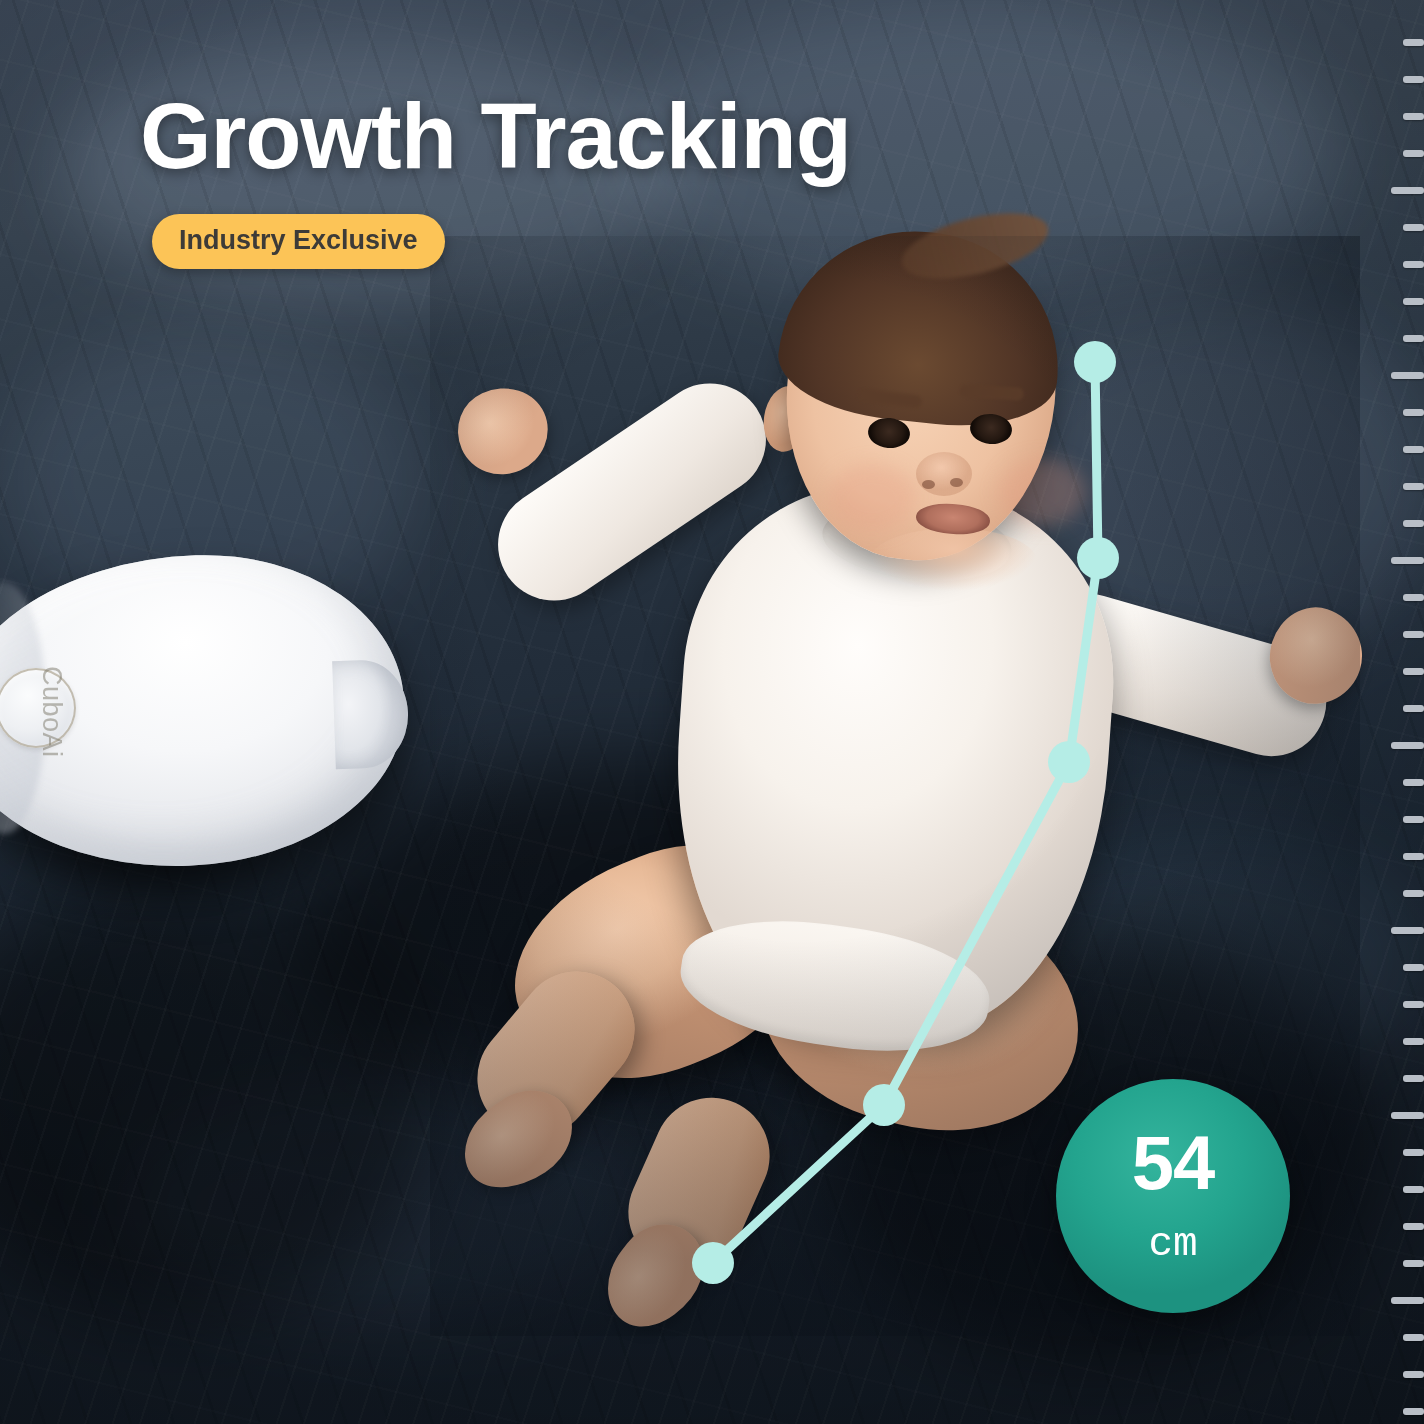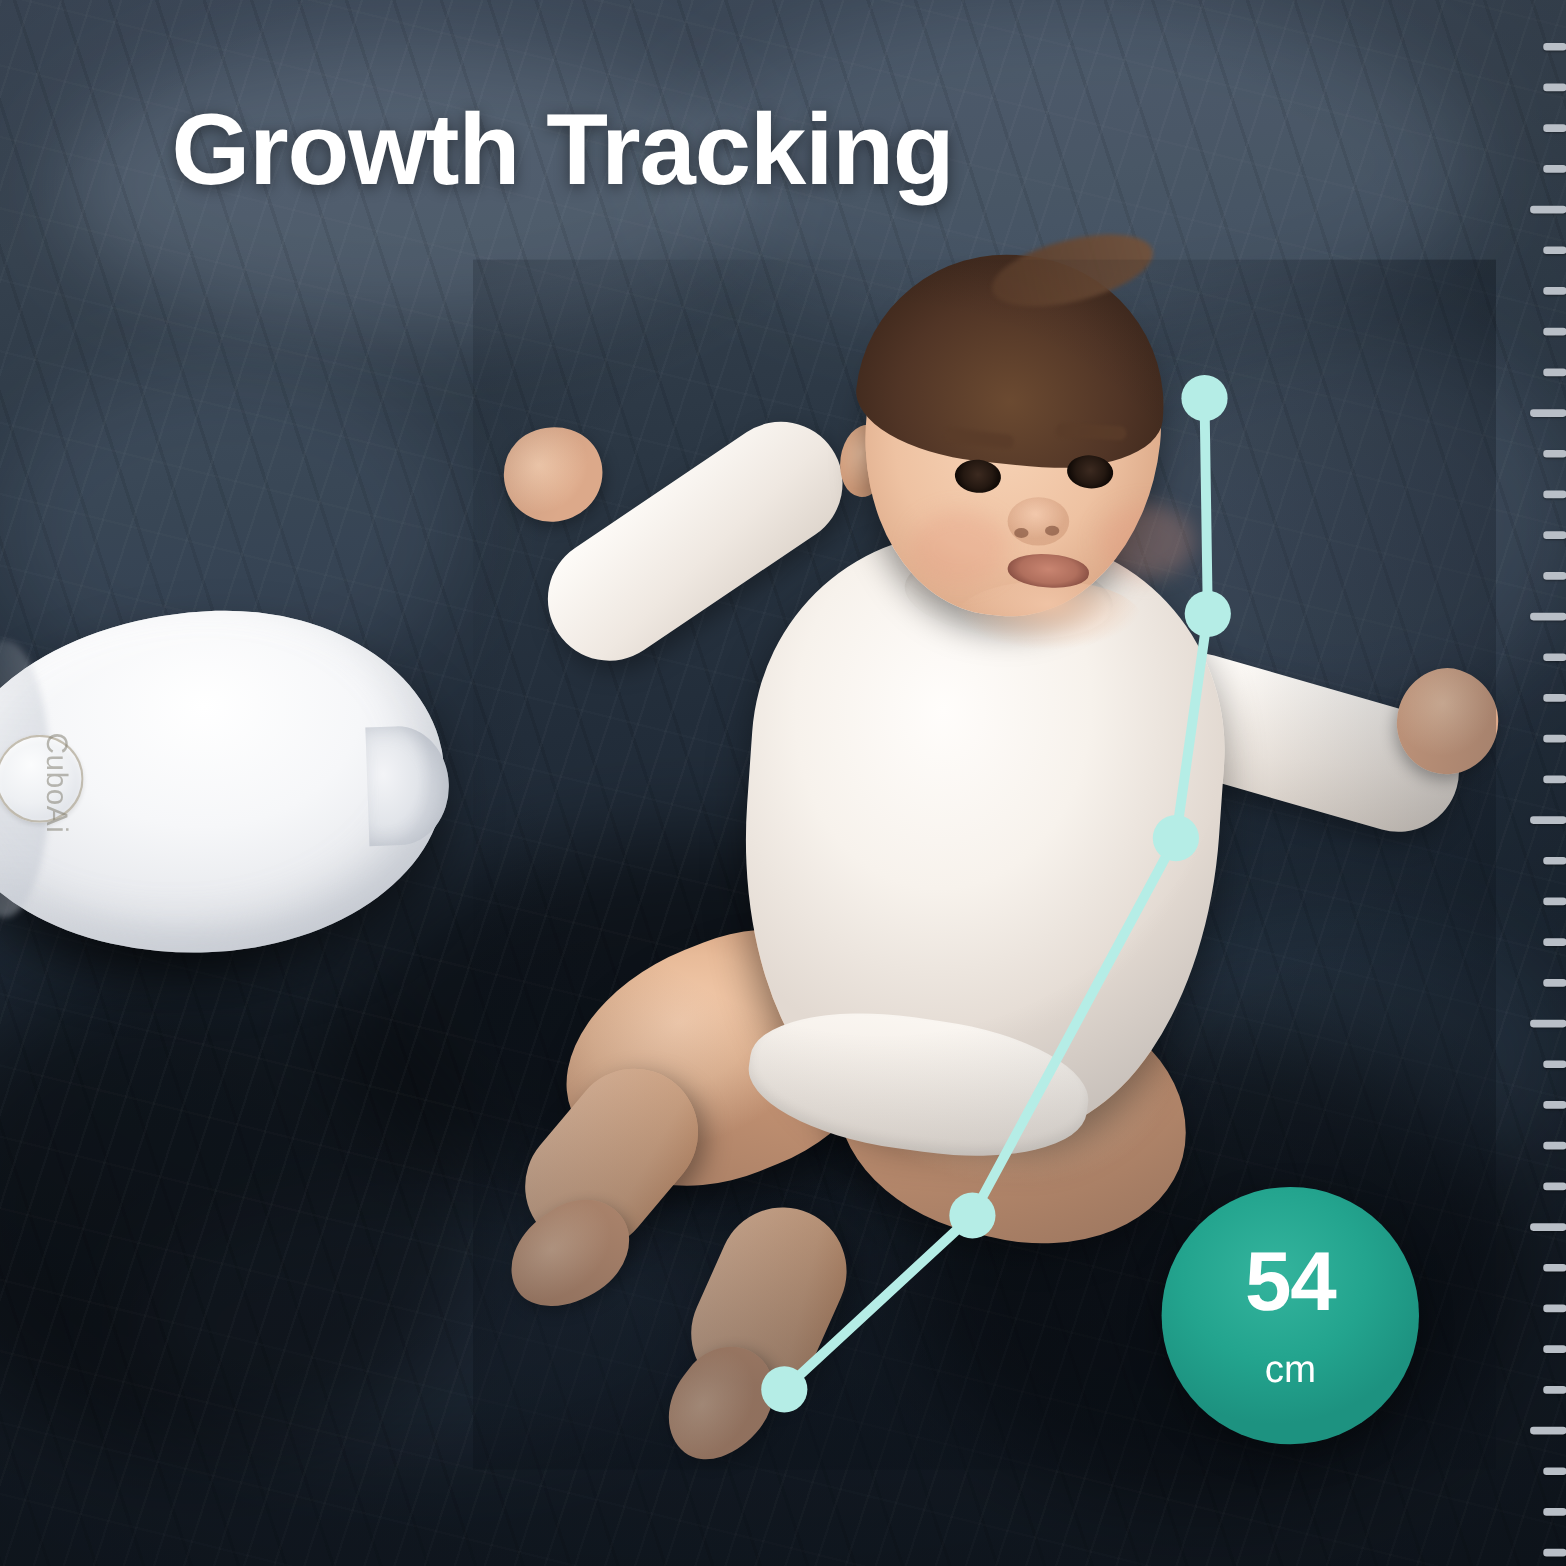--- a/index.html
+++ b/index.html
@@ -174,21 +174,21 @@
               box-shadow:inset 0 -6px 10px rgba(0,0,0,.07);}
   .baby-shade{position:absolute;inset:0;
     background:radial-gradient(70% 60% at 40% 34%, rgba(0,0,0,0) 50%, rgba(10,16,24,.35) 100%);
     pointer-events:none;}
 
   
   .chart{position:absolute;inset:0;}
 
   
   .title{
-    position:absolute;left:156px;top:88px;
+    position:absolute;left:140px;top:88px;
     font-size:92px;font-weight:bold;color:#ffffff;letter-spacing:-1px;
     text-shadow:0 3px 14px rgba(0,0,0,.45);
     line-height:1.05;white-space:nowrap;
   }
   .badge{
     position:absolute;left:152px;top:214px;
     background:#fcc457;color:#3d3b38;
     font-size:27px;font-weight:bold;
     padding:11px 27px 13px;border-radius:28px;
     box-shadow:0 4px 12px rgba(0,0,0,.3);
@@ -203,21 +203,21 @@
 
   
   .bubble{
     position:absolute;left:1056px;top:1079px;width:234px;height:234px;border-radius:50%;
     background:radial-gradient(62% 58% at 44% 34%, #34b49d 0%, #23a48e 58%, #1d9280 100%);
     box-shadow:0 10px 30px rgba(0,0,0,.38);
     display:flex;flex-direction:column;align-items:center;justify-content:center;
     color:#fff;
   }
   .bubble-val{font-size:76px;font-weight:bold;line-height:.96;letter-spacing:-1px;}
-  .bubble-unit{font-size:35px;line-height:1;margin-top:24px;}
+  .bubble-unit{font-size:41px;line-height:1;margin-top:24px;font-family:Liberation Mono, monospace;}
 </style>
 </head>
 <body>
 
 <div id="stage">
 
   <div class="bg">
     <div class="bg-base"></div>
 
     <div class="fold" style="left:60px;top:40px;width:620px;height:260px;background:rgba(150,170,198,.22);"></div>
@@ -324,19 +324,20 @@
   <svg class="chart" id="chart-svg" viewBox="0 0 1424 1424">
       <polyline points="713,1263 884,1105 1069,762 1098,558 1095,362" fill="none" stroke="#b5ede6" stroke-width="9" stroke-linecap="round" stroke-linejoin="round"></polyline>
       <circle cx="713" cy="1263" r="21" fill="#b5ede6"></circle>
       <circle cx="884" cy="1105" r="21" fill="#b5ede6"></circle>
       <circle cx="1069" cy="762" r="21" fill="#b5ede6"></circle>
       <circle cx="1098" cy="558" r="21" fill="#b5ede6"></circle>
       <circle cx="1095" cy="362" r="21" fill="#b5ede6"></circle>
     </svg>
 
   <div class="title">Growth Tracking</div>
+  <div class="badge">Industry Exclusive</div>
 
   <div class="bubble">
     <div class="bubble-val">54</div>
     <div class="bubble-unit">cm</div>
   </div>
 
 </div>
 
 </body></html>

